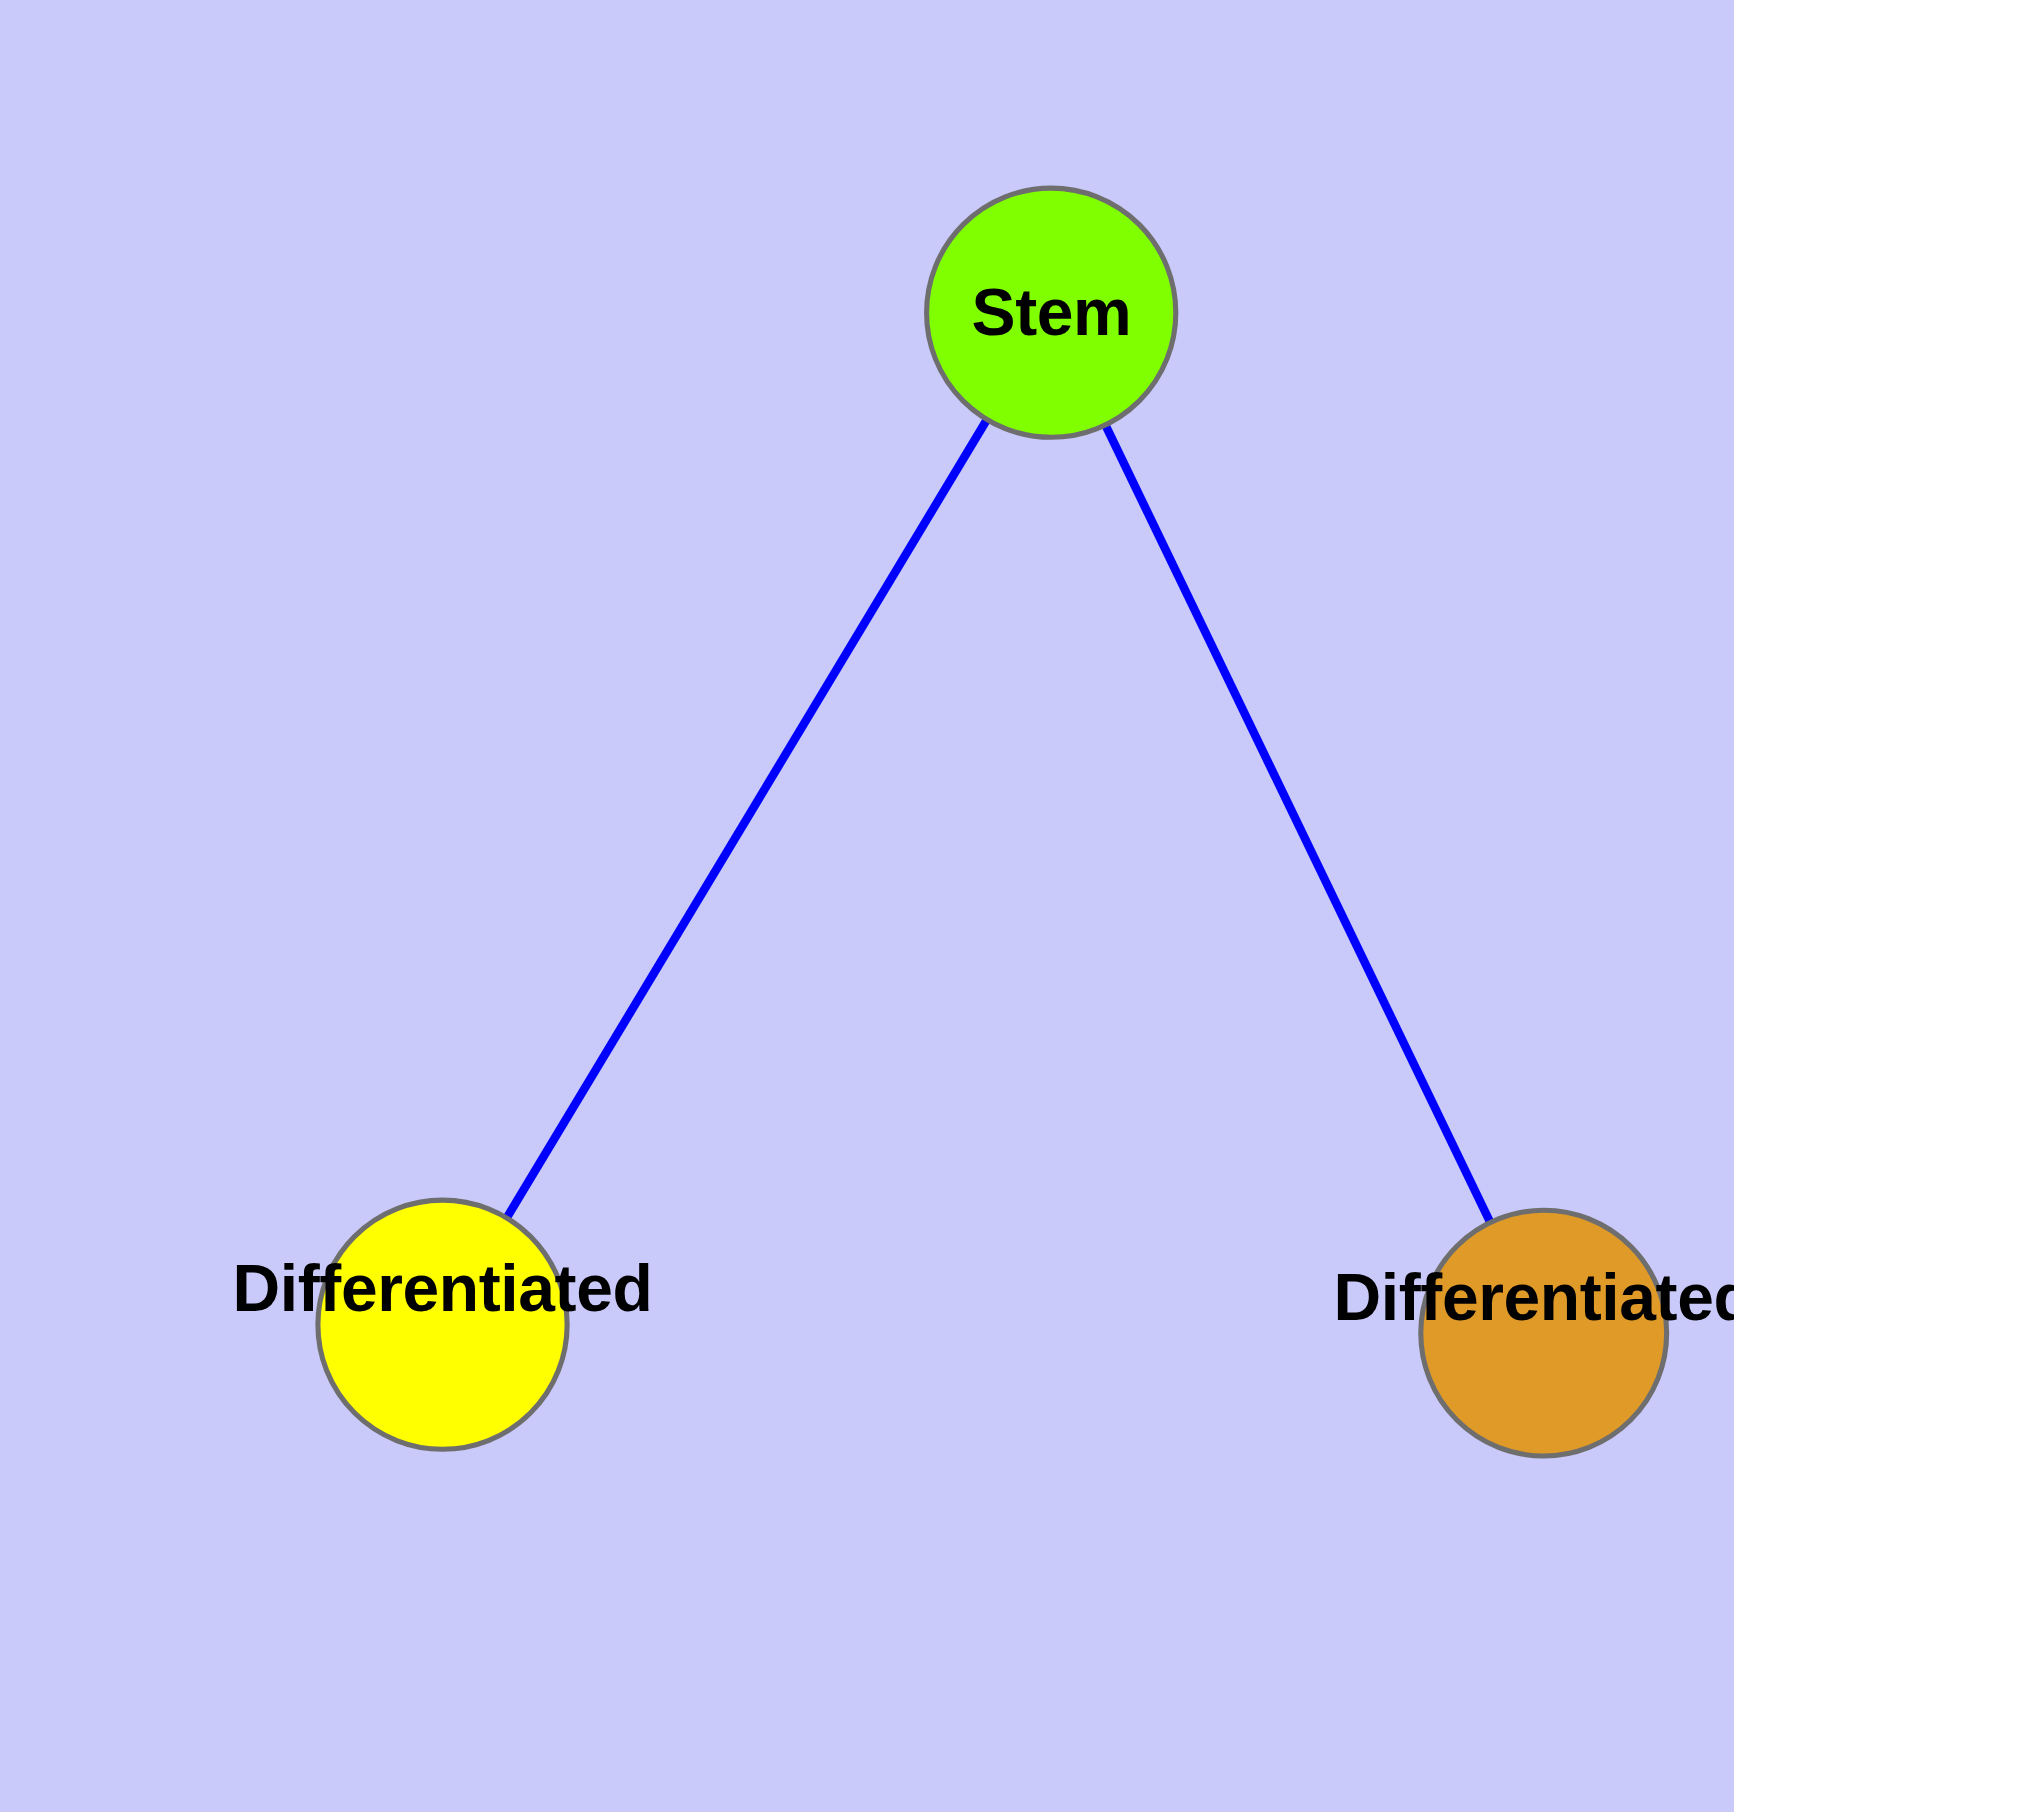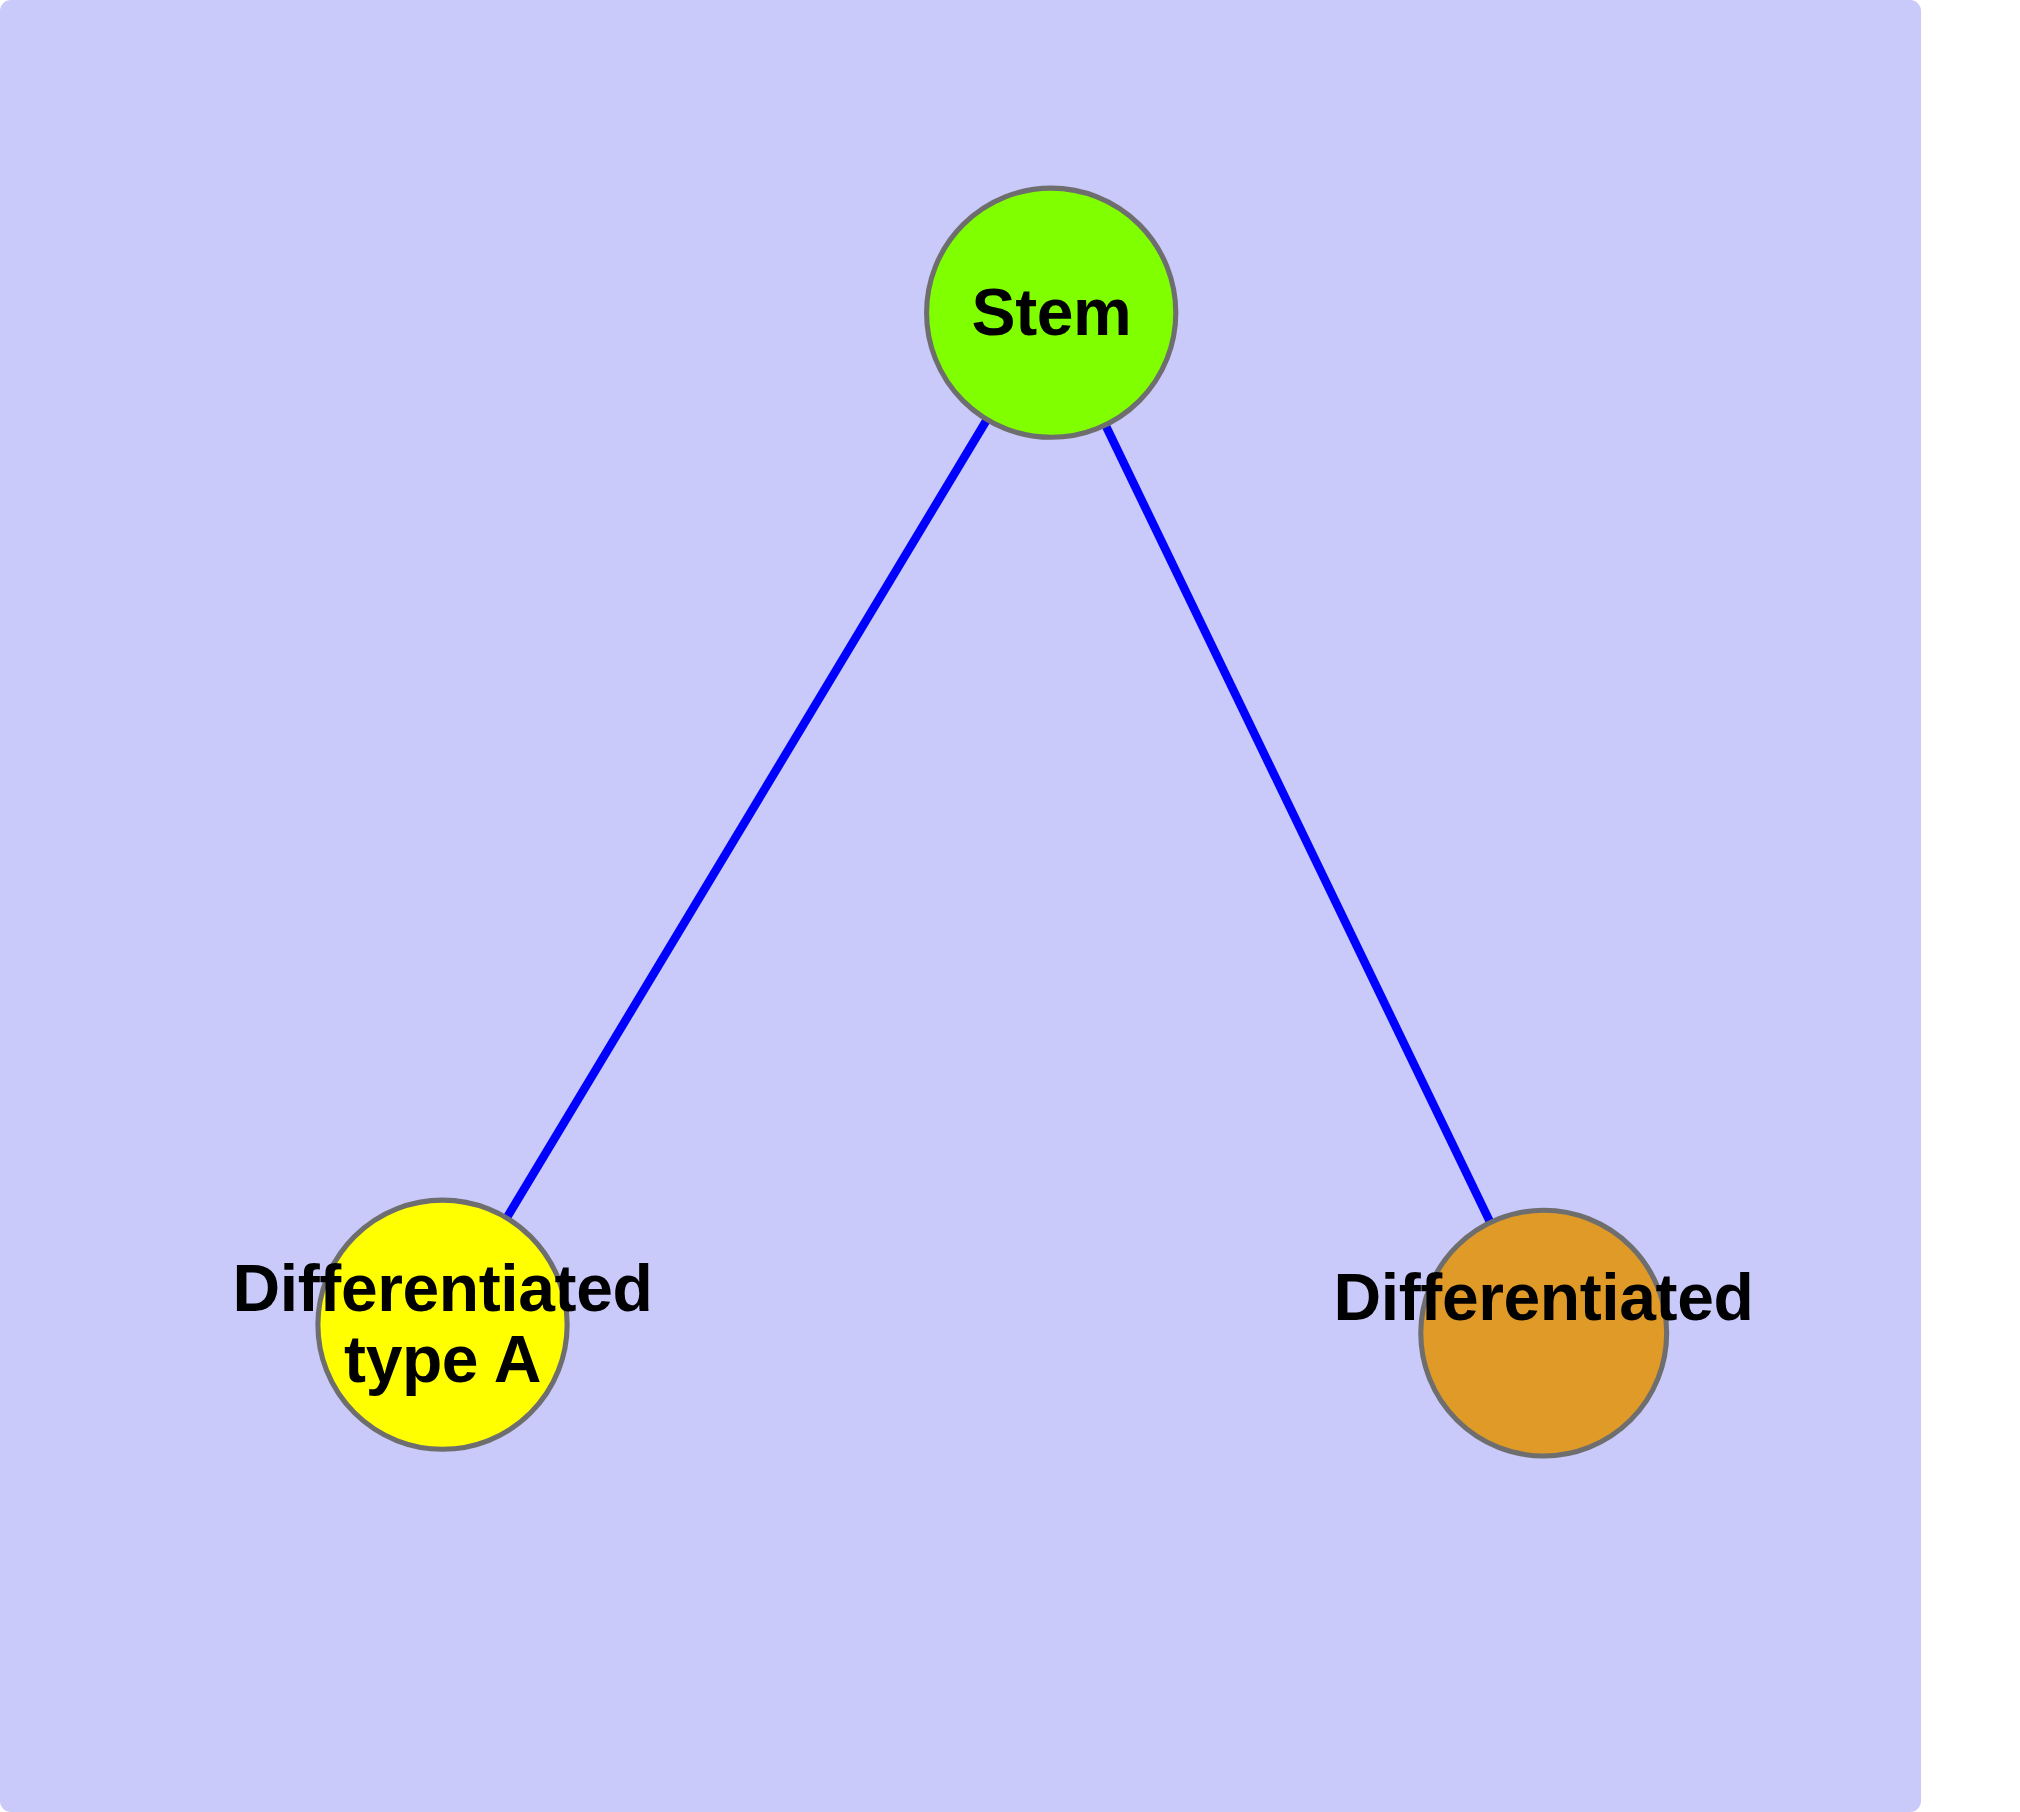--- a/index.html
+++ b/index.html
@@ -54,21 +54,21 @@
   #type-b-label {
     font-size: 66px;
     left: 1289px;
     top: 1254px;
     width: 509px;
   }
 </style>
 </head>
 <body>
 
-<div id="canvas" style="width: 1921px; height: 1812px; border-radius: 11px;">
+<div id="canvas" style="width: 1734px; height: 1812px;">
 
   <div id="bg-rect" style="background: rgb(201, 201, 250);"></div>
 
   <svg id="graph-svg" viewBox="0 0 2384 2138" preserveAspectRatio="none" xmlns="http://www.w3.org/2000/svg" style="width: 2021px; height: 1812px;">
 
     <g>
       <line id="edge-stem-a" x1="1164.2450331980963" y1="494.97692250901537" x2="597.7549668019037" y2="1437.0230774909846" stroke="#0000ff" stroke-width="10" stroke-linecap="butt"></line>
       <line id="edge-stem-b" x1="1303.8865864520483" y1="501.39148035846165" x2="1757.9826188058025" y2="1442.4097642722656" stroke="#0000ff" stroke-width="10" stroke-linecap="butt"></line>
     </g>
 
@@ -78,21 +78,20 @@
       <circle id="node-diff-b" cx="1821" cy="1573" r="145" fill="#e09a28" stroke="#6e6e6e" stroke-width="6"></circle>
     </g>
   </svg>
 
   <div id="stem-label" class="node-label" style="left: 797px; top: 277px;">
     <div>Stem</div>
   </div>
 
   <div id="type-a-label" class="node-label" style="left: 188px; top: 1253px;">
     <div>Differentiated</div>
-    <div>type A</div>
   </div>
 
   <div id="type-b-label" class="node-label" style="left: 1289px; top: 1262px;">
     <div>Differentiated</div>
   </div>
 
 </div>
 
 
 </body></html>

